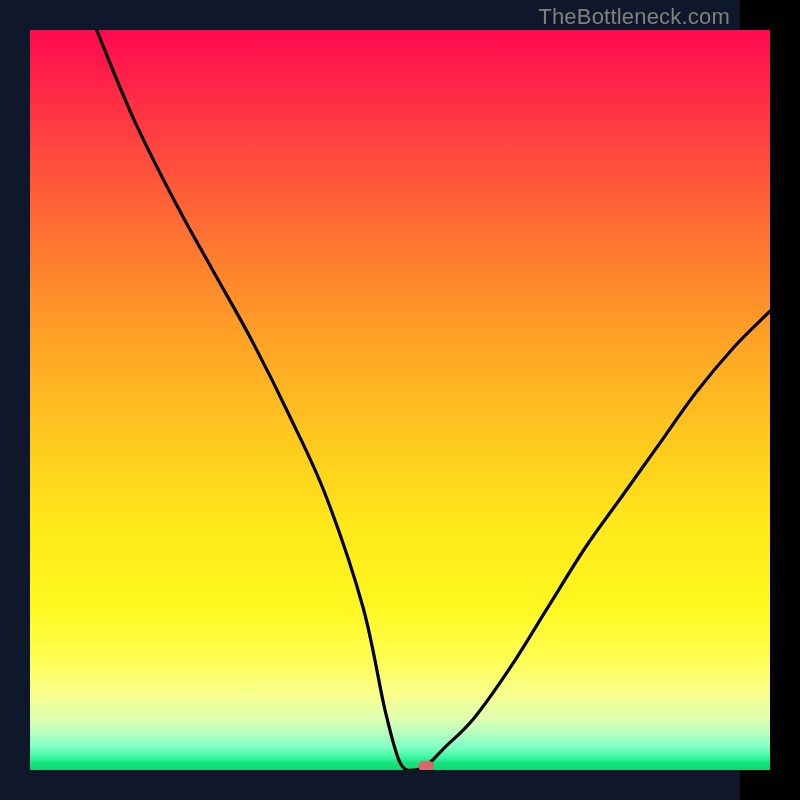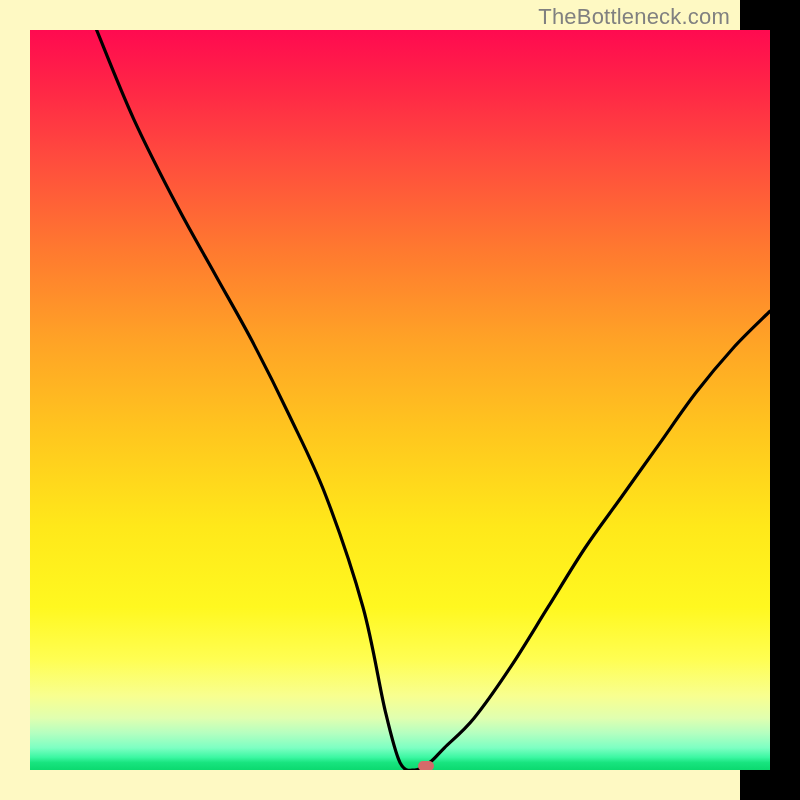--- a/index.html
+++ b/index.html
@@ -8,21 +8,21 @@
     width: 800px;
     height: 800px;
     background: #000;
     overflow: hidden;
     font-family: Arial, Helvetica, sans-serif;
   }
   .frame {
     position: relative;
     width: 740px;
     height: 800px;
-    background: #fef9c3;
+    background: #0f172a;
   }
   .watermark {
     position: absolute;
     top: 4px;
     right: 10px;
     color: #808080;
     font-size: 22px;
     font-weight: 500;
     letter-spacing: 0.2px;
     z-index: 10;

